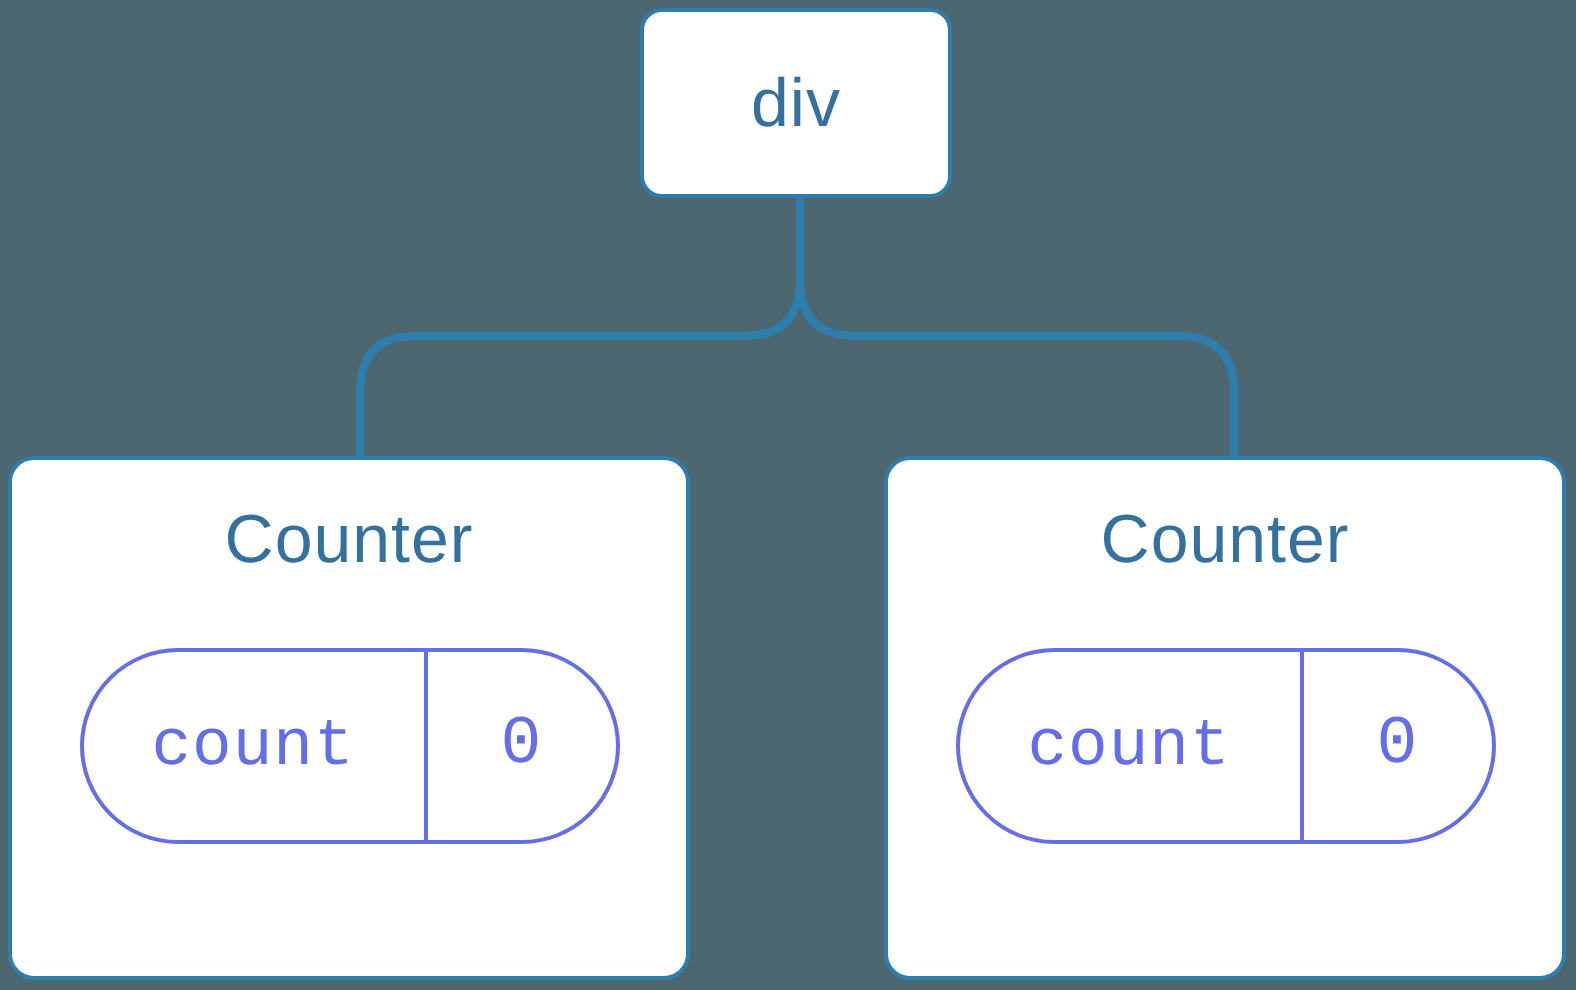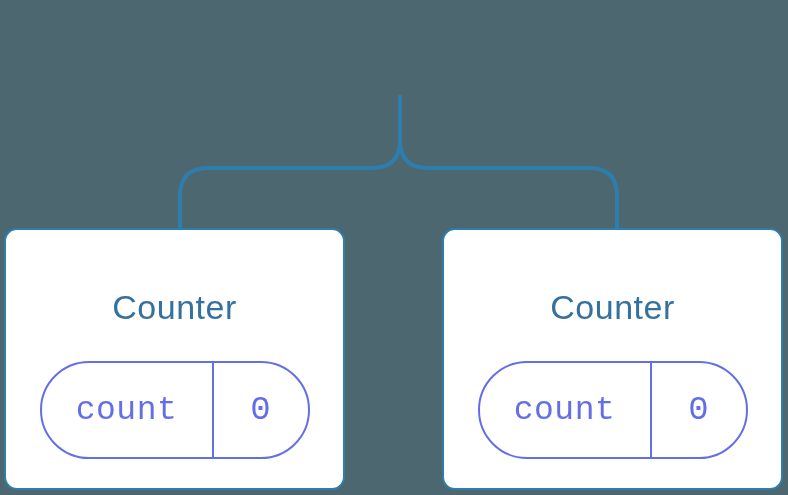--- a/index.html
+++ b/index.html
@@ -49,21 +49,21 @@
     top: 228px;
     width: 341px; height: 262px;
     border-radius: 13px;
     display: flex;
     flex-direction: column;
     align-items: center;
   }
   .counter-node.left  { left: 4px; }
   .counter-node.right { left: 442px; }
   .counter-title {
-    margin-top: 57px;
+    margin-top: 20px;
     font-size: 34px;
     line-height: 40px;
     color: var(--node-text, #35719f);
     letter-spacing: 0.5px;
   }
   .state-pill {
     margin-top: 34px;
     width: 270px; height: 98px;
     border: 2px solid var(--state-accent, #646ee6);
     border-radius: 49px;
@@ -96,20 +96,23 @@
 </head>
 <body>
 
 <div class="canvas">
 
   <svg class="connectors" viewBox="0 0 788 495" aria-hidden="true">
     <path d="M400,95 L400,140 Q400,168 372,168 L208,168 Q180,168 180,196 L180,232"></path>
     <path d="M400,95 L400,140 Q400,168 428,168 L589,168 Q617,168 617,196 L617,232"></path>
   </svg>
 
+  <div class="node root-node">
+    <span class="node-label">div</span>
+  </div>
 
   <div class="node counter-node left">
     <div class="counter-title">Counter</div>
     <div class="state-pill">
       <span class="state-key">count</span>
       <span class="state-divider"></span>
       <span class="state-value">0</span>
     </div>
   </div>
 

